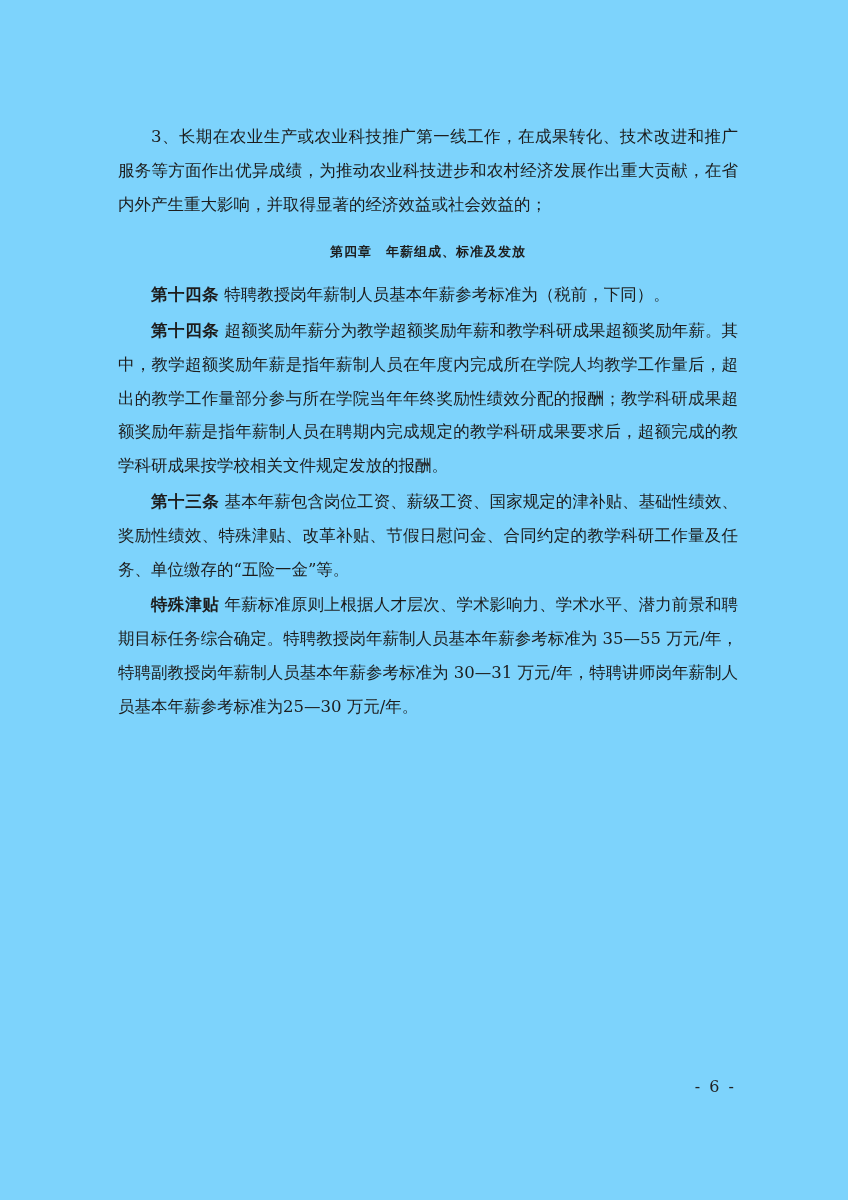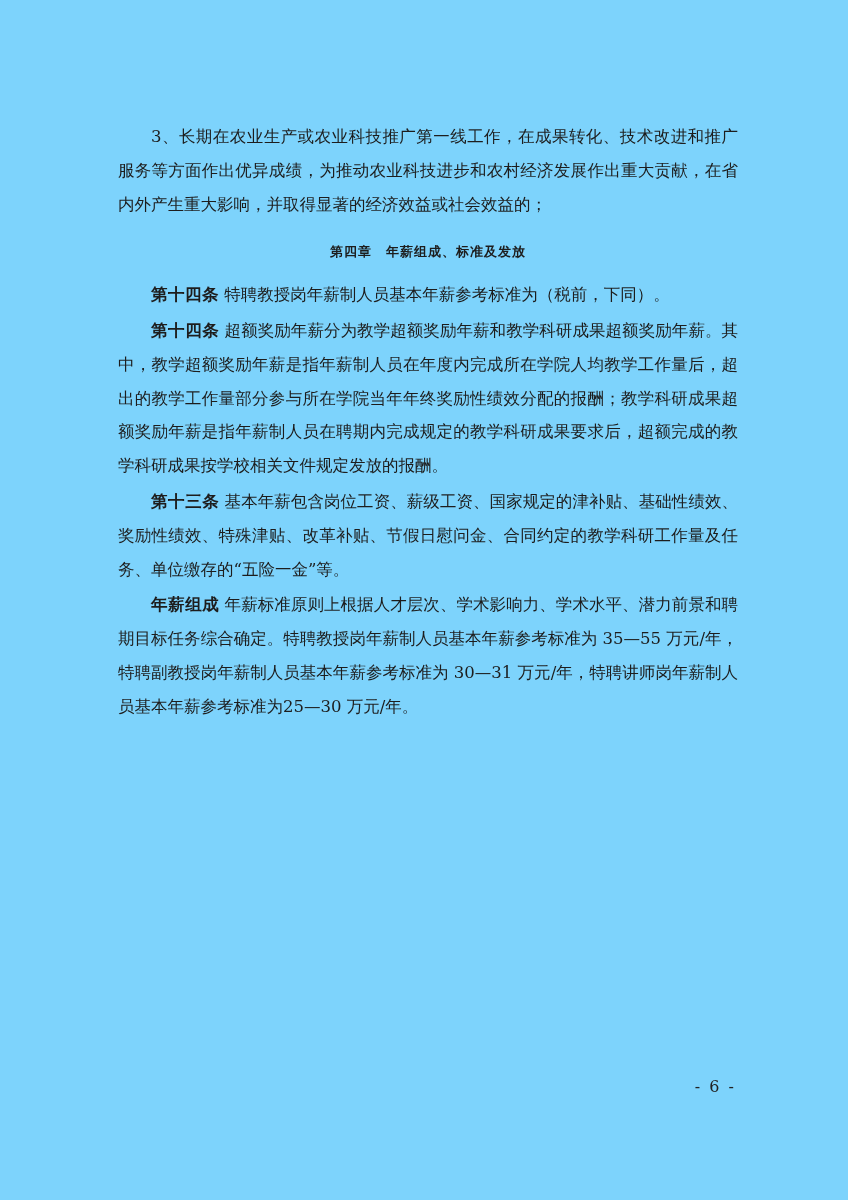--- a/index.html
+++ b/index.html
@@ -60,19 +60,19 @@
 
 <div class="page">
 
   <div class="page-inner">
     <div class="doc-body" id="doc-body">
         <p class="para">3、长期在农业生产或农业科技推广第一线工作，在成果转化、技术改进和推广服务等方面作出优异成绩，为推动农业科技进步和农村经济发展作出重大贡献，在省内外产生重大影响，并取得显著的经济效益或社会效益的；</p>
         <div class="chapter-heading">第四章　年薪组成、标准及发放</div>
         <p class="para"><span class="clause-label">第十四条</span> <span>特聘教授岗年薪制人员基本年薪参考标准为（税前，下同）。</span></p>
         <p class="para"><span class="clause-label">第十四条</span> <span>超额奖励年薪分为教学超额奖励年薪和教学科研成果超额奖励年薪。其中，教学超额奖励年薪是指年薪制人员在年度内完成所在学院人均教学工作量后，超出的教学工作量部分参与所在学院当年年终奖励性绩效分配的报酬；教学科研成果超额奖励年薪是指年薪制人员在聘期内完成规定的教学科研成果要求后，超额完成的教学科研成果按学校相关文件规定发放的报酬。</span></p>
         <p class="para"><span class="clause-label">第十三条</span> <span>基本年薪包含岗位工资、薪级工资、国家规定的津补贴、基础性绩效、奖励性绩效、特殊津贴、改革补贴、节假日慰问金、合同约定的教学科研工作量及任务、单位缴存的“五险一金”等。</span></p>
-        <p class="para"><span class="clause-label">年薪组成</span> <span>年薪标准原则上根据人才层次、学术影响力、学术水平、潜力前景和聘期目标任务综合确定。特聘教授岗年薪制人员基本年薪参考标准为 35—55 万元/年，特聘副教授岗年薪制人员基本年薪参考标准为 30—31 万元/年，特聘讲师岗年薪制人员基本年薪参考标准为25—30 万元/年。</span></p>
+        <p class="para"><span class="clause-label">特殊津贴</span> <span>年薪标准原则上根据人才层次、学术影响力、学术水平、潜力前景和聘期目标任务综合确定。特聘教授岗年薪制人员基本年薪参考标准为 35—55 万元/年，特聘副教授岗年薪制人员基本年薪参考标准为 30—31 万元/年，特聘讲师岗年薪制人员基本年薪参考标准为25—30 万元/年。</span></p>
       </div>
   </div>
 
   <div class="page-number">- 6 -</div>
 
 </div>
 
 </body></html>

